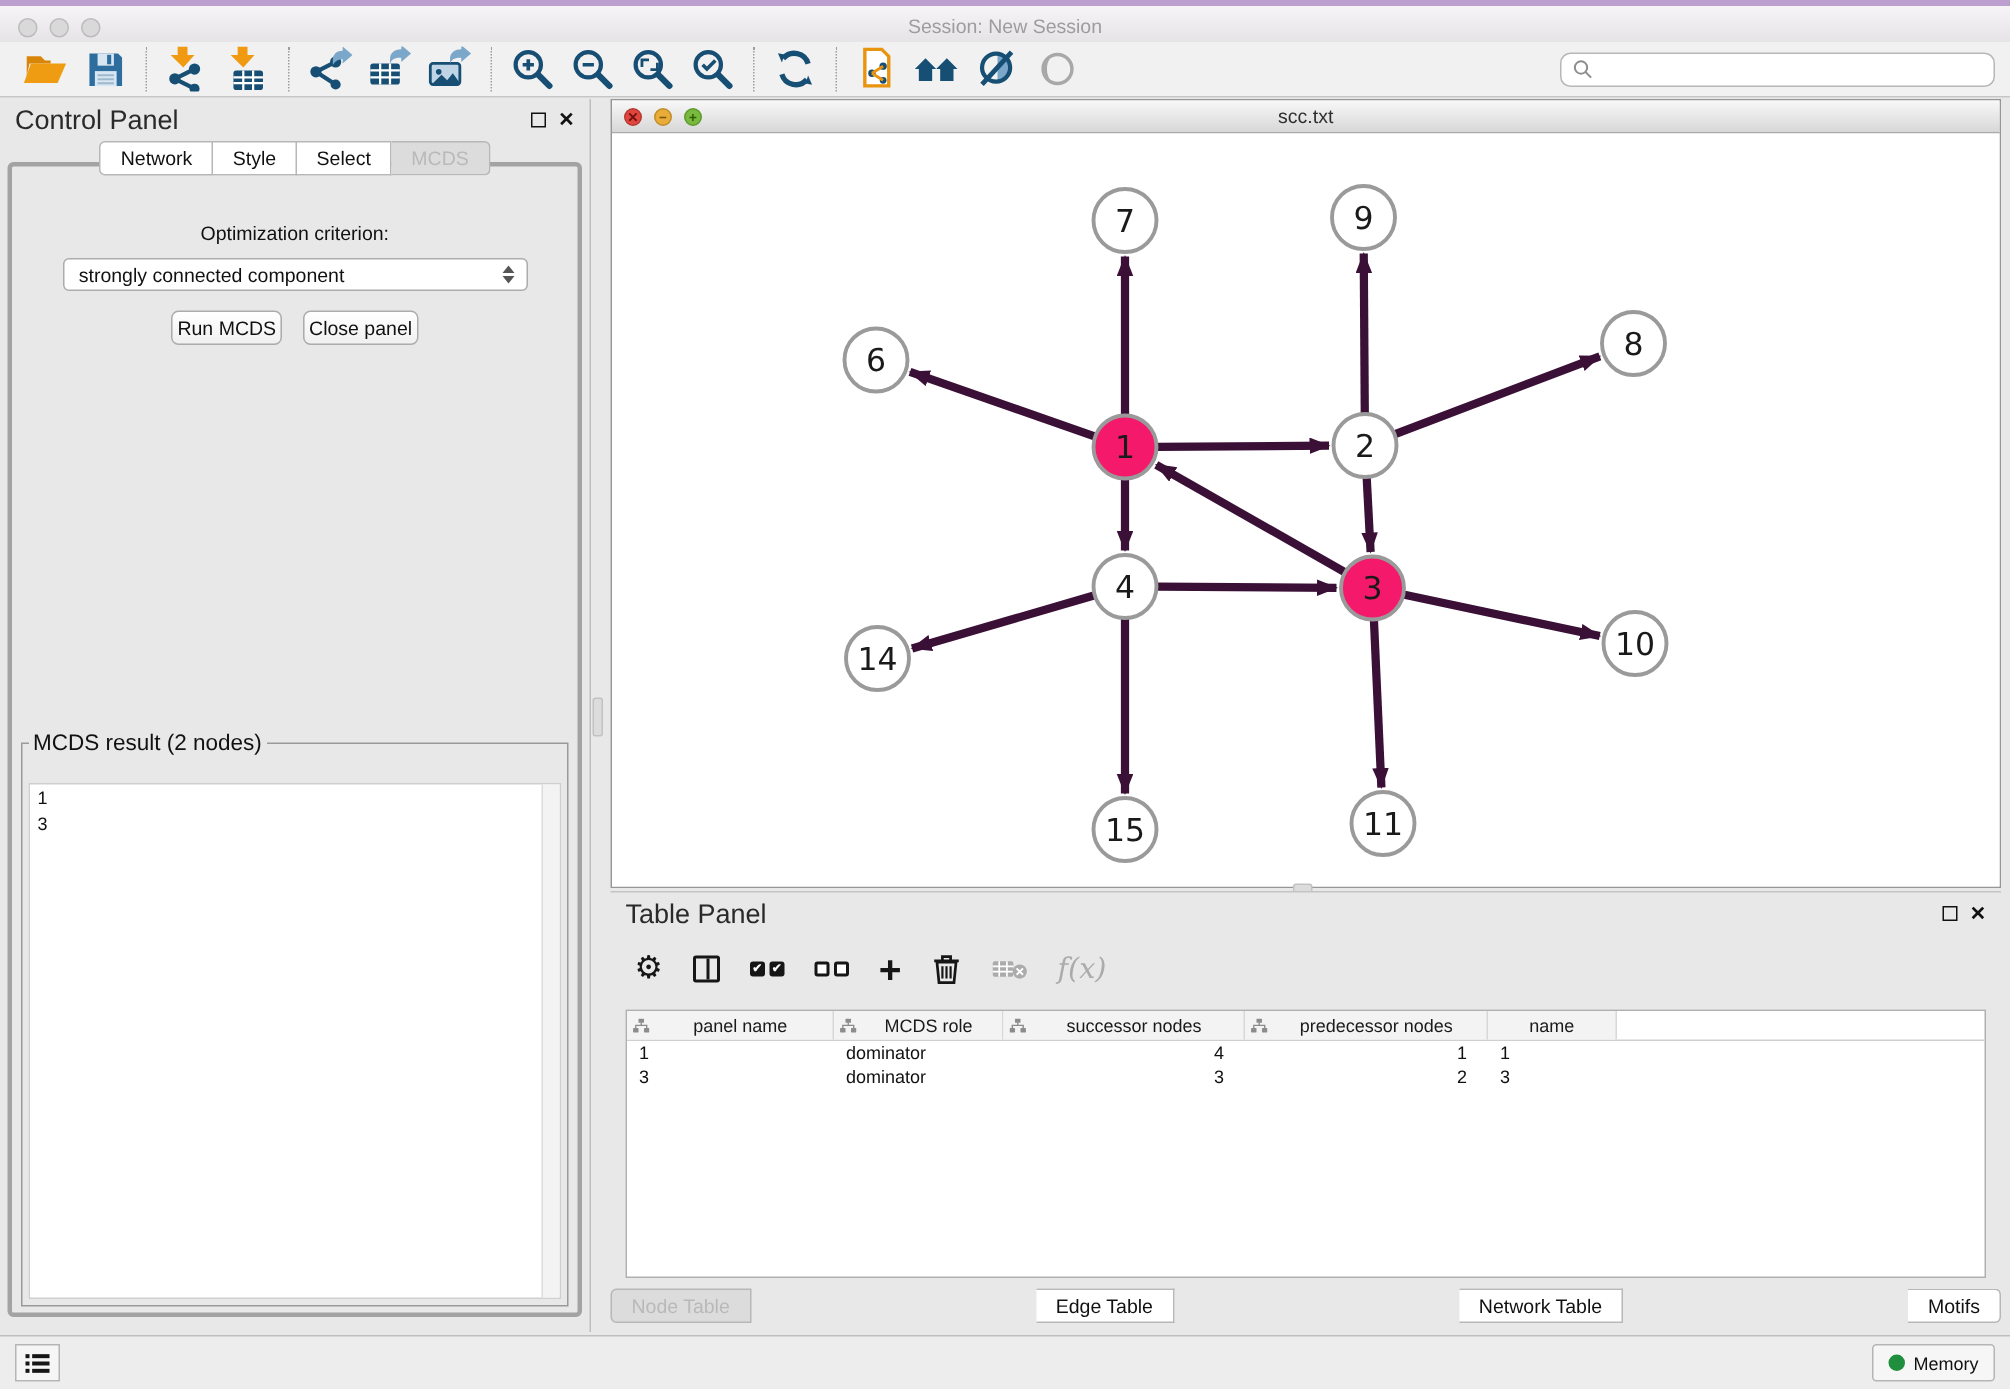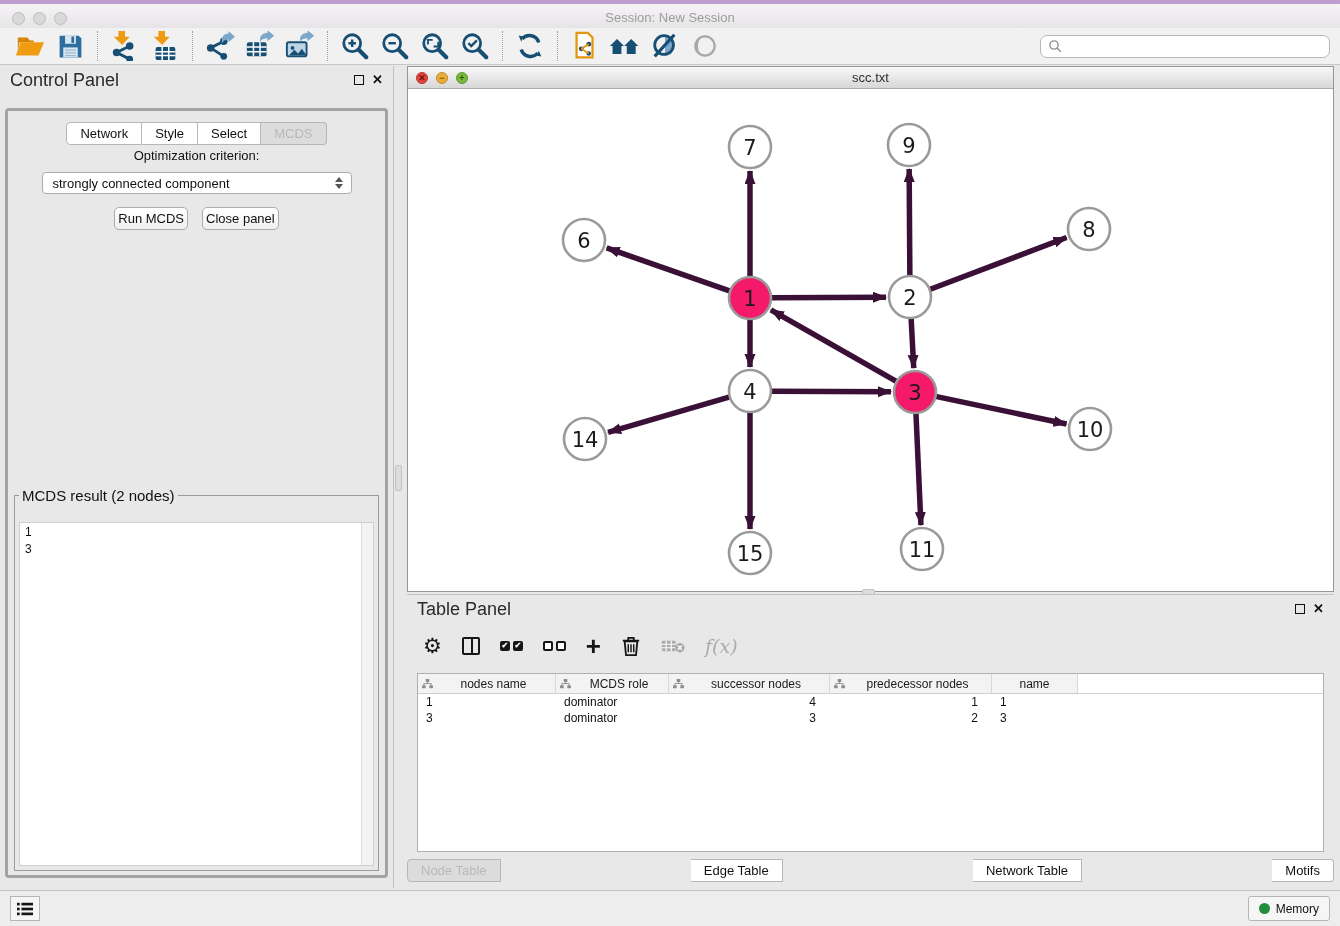--- a/index.html
+++ b/index.html
@@ -27,21 +27,21 @@
   .cpanel { position:absolute; left:0; top:66px; width:394px; height:822px; background:#E8E8E8;
     border-right:1px solid #C0C0C0; }
   .panel-hdr { height:28px; display:flex; align-items:center; padding:0 10px; }
   .panel-hdr .ttl { font-size:18px; color:#2A2A2A; }
   .panel-ctrls { margin-left:auto; display:flex; gap:8px; align-items:center; }
   .wc-float { width:10px; height:10px; border:1.5px solid #111; background:transparent; }
   .wc-close { font-size:13px; font-weight:bold; color:#111; line-height:10px; }
 
   .seg-tabs { display:flex; justify-content:center; position:relative; z-index:2; }
   .seg { font-size:13px; padding:3px 13px; background:#fff; border:1px solid #B7B7B7; border-left:none;
-    color:#111; white-space:nowrap;margin-top:28px; }
+    color:#111; white-space:nowrap; }
   .seg:first-child { border-left:1px solid #B7B7B7; border-radius:4px 0 0 4px; }
   .seg:last-child { border-radius:0 4px 4px 0; }
   .seg.sel-gray { background:#DCDCDC; color:#B9B9B9; }
 
   .cp-box { position:absolute; left:5px; right:5px; top:53px; bottom:10px;
     border:3px solid #a3a3a3; border-radius:4px; background:#E8E8E8; margin-top:-11px; padding-top:11px; }
   .opt-label { text-align:center; font-size:13px; color:#111; margin-top:26px; }
   .criterion { width:310px; height:22px; margin:9px auto 0 auto; background:#fff; border:1px solid #ACACAC;
     border-radius:4px; display:flex; align-items:center; padding:0 8px 0 10px; font-size:13px; color:#111; }
   .spin { margin-left:auto; display:flex; flex-direction:column; gap:2px; align-items:center; }
@@ -438,21 +438,21 @@
     <div class="th-row" id="table-head">
         <div class="th" style="width: 138px;">
           <svg width="11" height="10" viewBox="0 0 12 11">
             <g fill="#8C8C8C">
               <rect x="4" y="0" width="4" height="3.2" rx="0.5"></rect>
               <rect x="0" y="7" width="4" height="3.2" rx="0.5"></rect>
               <rect x="8" y="7" width="4" height="3.2" rx="0.5"></rect>
               <path d="M6 3v2M2 7V5h8v2" stroke="#8C8C8C" fill="none" stroke-width="1"></path>
             </g>
           </svg>
-          <span class="lbl">nodes name</span>
+          <span class="lbl">panel name</span>
         </div>
         <div class="th" style="width: 113px;">
           <svg width="11" height="10" viewBox="0 0 12 11">
             <g fill="#8C8C8C">
               <rect x="4" y="0" width="4" height="3.2" rx="0.5"></rect>
               <rect x="0" y="7" width="4" height="3.2" rx="0.5"></rect>
               <rect x="8" y="7" width="4" height="3.2" rx="0.5"></rect>
               <path d="M6 3v2M2 7V5h8v2" stroke="#8C8C8C" fill="none" stroke-width="1"></path>
             </g>
           </svg>

